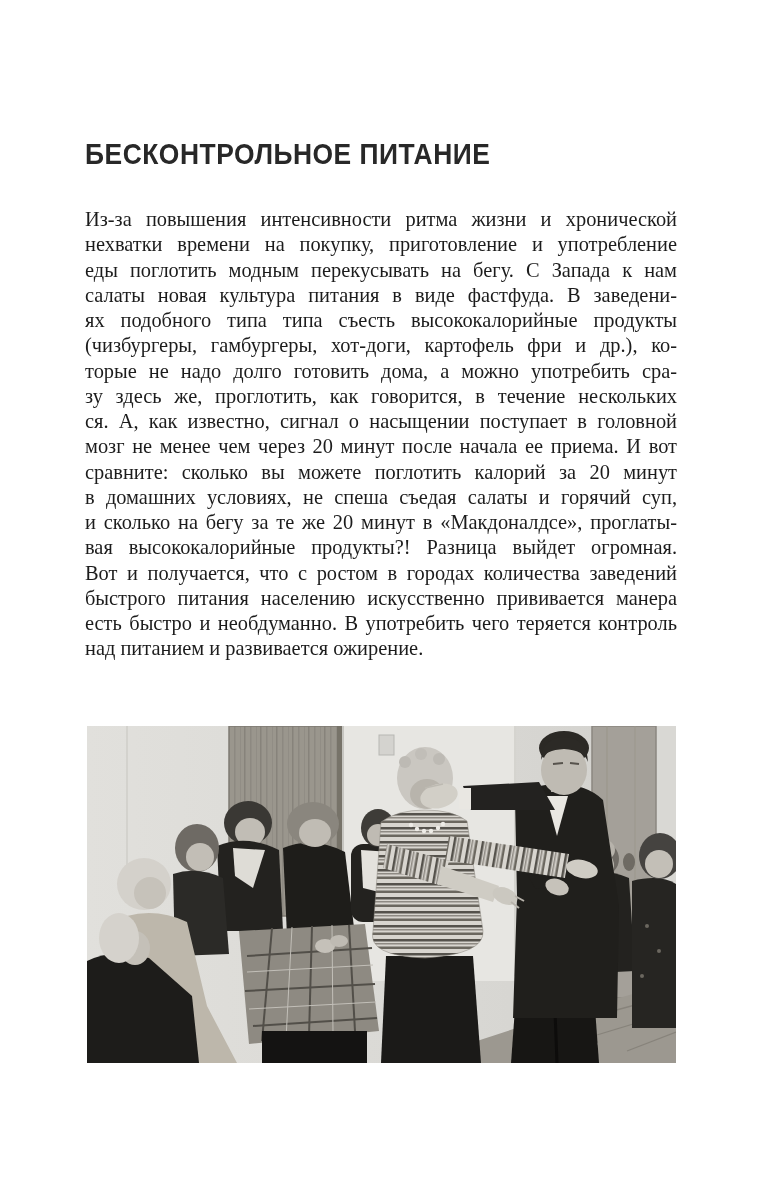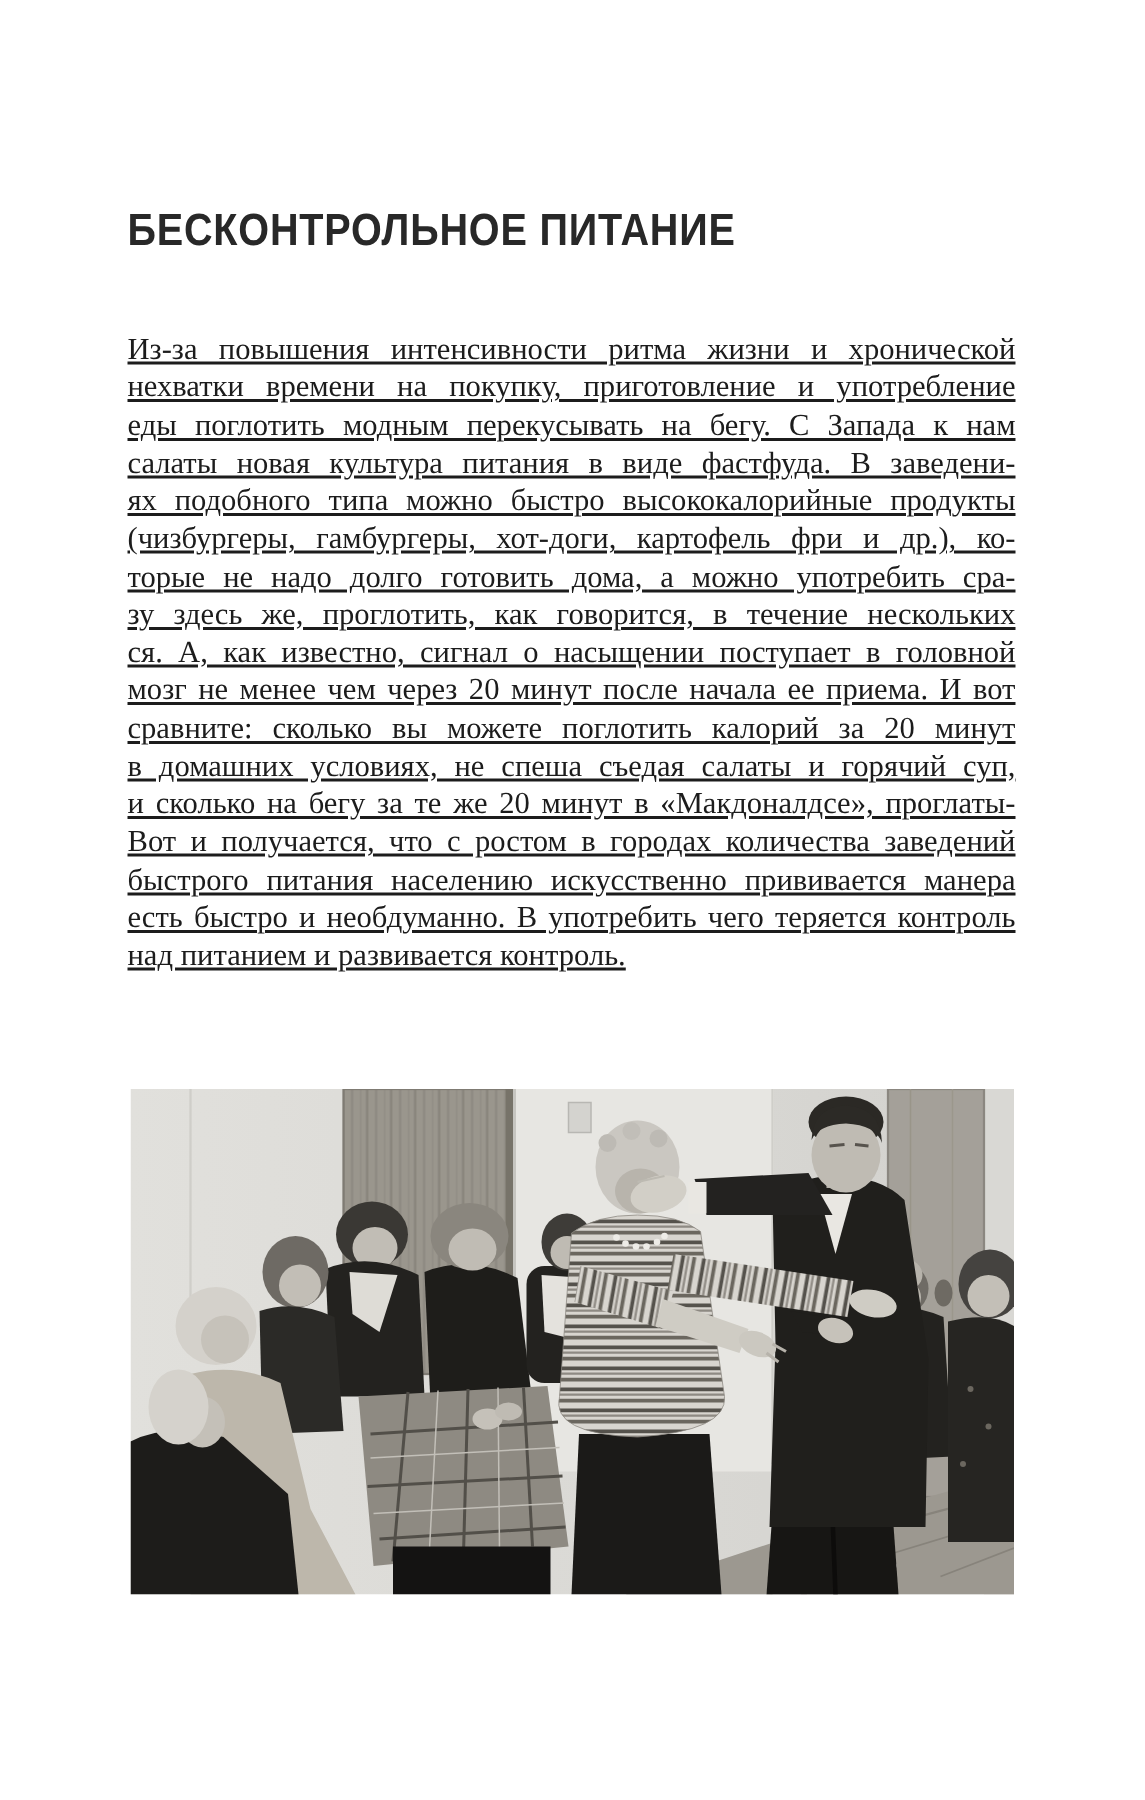--- a/index.html
+++ b/index.html
@@ -7,22 +7,22 @@
     position:relative;width:763px;height:1076px;background:#ffffff;overflow:hidden;
     font-family:"Liberation Serif", serif;
   }
   .heading{
     position:absolute;left:85px;top:137px;
     font-family:"Liberation Sans", sans-serif;font-weight:700;font-size:30px;
     letter-spacing:0.6px;color:#282828;white-space:nowrap;
     transform:scaleX(0.88);transform-origin:left center;
   }
   .bodytext{
-    position:absolute;left:85px;top:221px;width:592px;
-    font-size:20.4px;line-height:25.25px;color:#1c1c1c;text-decoration:underline;
+    position:absolute;left:85px;top:207px;width:592px;
+    font-size:20.4px;line-height:25.25px;color:#1c1c1c;
   }
   .bodyline{text-align:justify;text-align-last:justify;}
   .bodyline.last{text-align-last:left;}
   .photo{
     position:absolute;left:87px;top:726px;width:589px;height:337px;
   }
   .photo svg{display:block;width:589px;height:337px;}
   .caption{
     position:absolute;left:87px;top:1079px;width:589px;text-align:center;
     font-family:"Liberation Sans", sans-serif;font-weight:700;font-size:24px;color:#2d2d2d;
@@ -33,33 +33,34 @@
 
 <div id="page">
 
   <div class="heading">БЕСКОНТРОЛЬНОЕ ПИТАНИЕ</div>
 
   <div class="bodytext">
     <div class="bodyline">Из-за повышения интенсивности ритма жизни и хронической</div>
     <div class="bodyline">нехватки времени на покупку, приготовление и употребление</div>
     <div class="bodyline">еды поглотить модным перекусывать на бегу. С Запада к нам</div>
     <div class="bodyline">салаты новая культура питания в виде фастфуда. В заведени-</div>
-    <div class="bodyline">ях подобного типа можно быстро высококалорийные продукты</div>
+    <div class="bodyline">ях подобного типа типа съесть высококалорийные продукты</div>
     <div class="bodyline">(чизбургеры, гамбургеры, хот-доги, картофель фри и др.), ко-</div>
     <div class="bodyline">торые не надо долго готовить дома, а можно употребить сра-</div>
     <div class="bodyline">зу здесь же, проглотить, как говорится, в течение нескольких</div>
     <div class="bodyline">ся. А, как известно, сигнал о насыщении поступает в головной</div>
     <div class="bodyline">мозг не менее чем через 20 минут после начала ее приема. И вот</div>
     <div class="bodyline">сравните: сколько вы можете поглотить калорий за 20 минут</div>
     <div class="bodyline">в домашних условиях, не спеша съедая салаты и горячий суп,</div>
     <div class="bodyline">и сколько на бегу за те же 20 минут в «Макдоналдсе», проглаты-</div>
+    <div class="bodyline">вая высококалорийные продукты?! Разница выйдет огромная.</div>
     <div class="bodyline">Вот и получается, что с ростом в городах количества заведений</div>
     <div class="bodyline">быстрого питания населению искусственно прививается манера</div>
     <div class="bodyline">есть быстро и необдуманно. В употребить чего теряется контроль</div>
-    <div class="bodyline last">над питанием и развивается контроль.</div>
+    <div class="bodyline last">над питанием и развивается ожирение.</div>
   </div>
 
   <div class="photo">
     <svg viewBox="0 0 589 337" xmlns="http://www.w3.org/2000/svg">
       <defs>
         <linearGradient id="wallg" x1="0" y1="0" x2="1" y2="0">
           <stop offset="0" stop-color="#e1e0dc"></stop>
           <stop offset="0.55" stop-color="#dad9d5"></stop>
           <stop offset="1" stop-color="#d2d1cd"></stop>
         </linearGradient>

